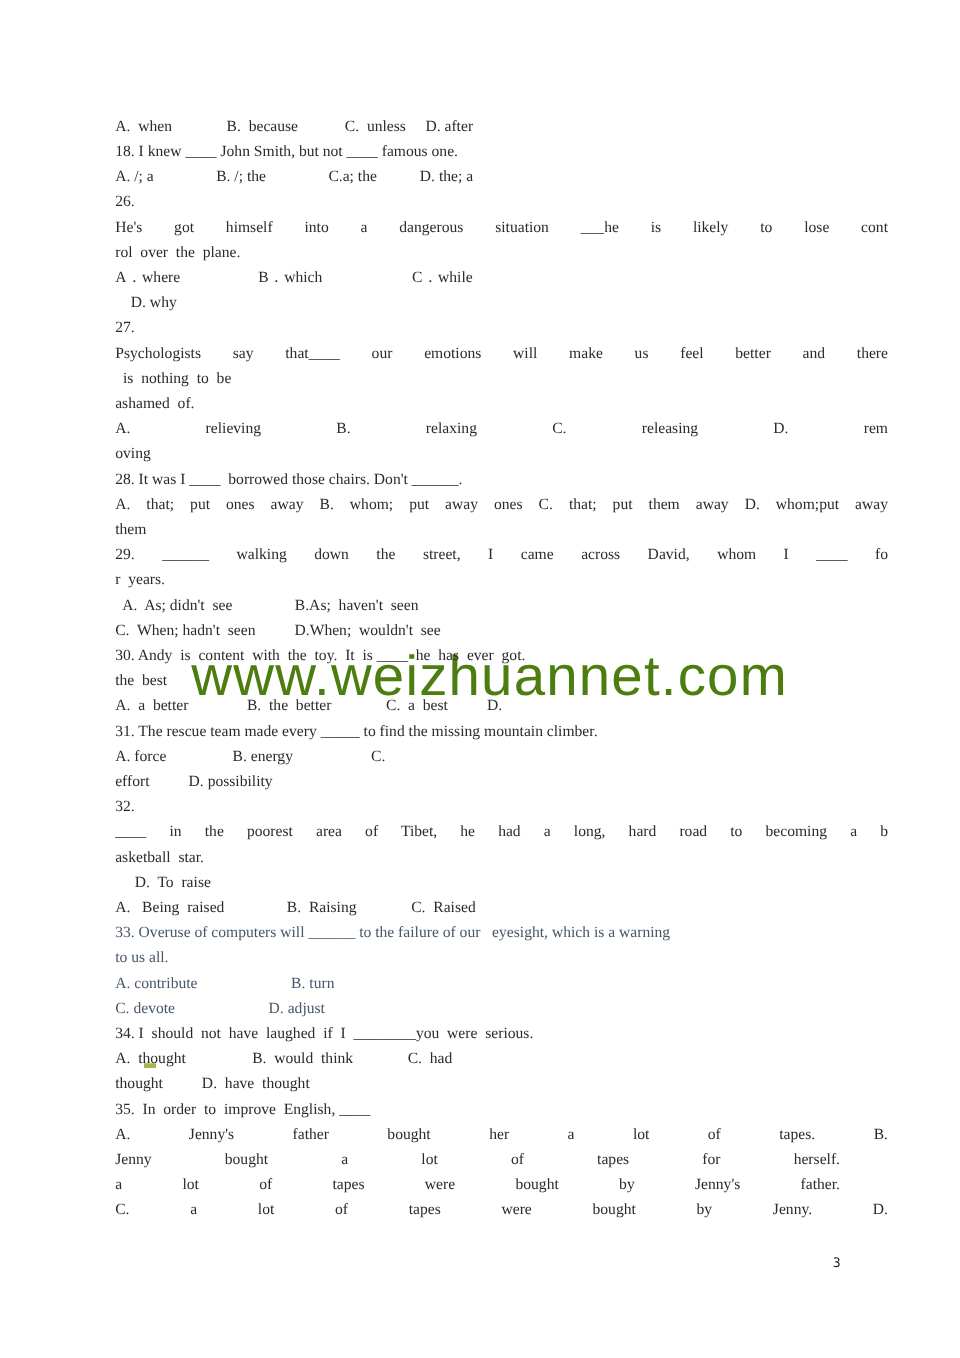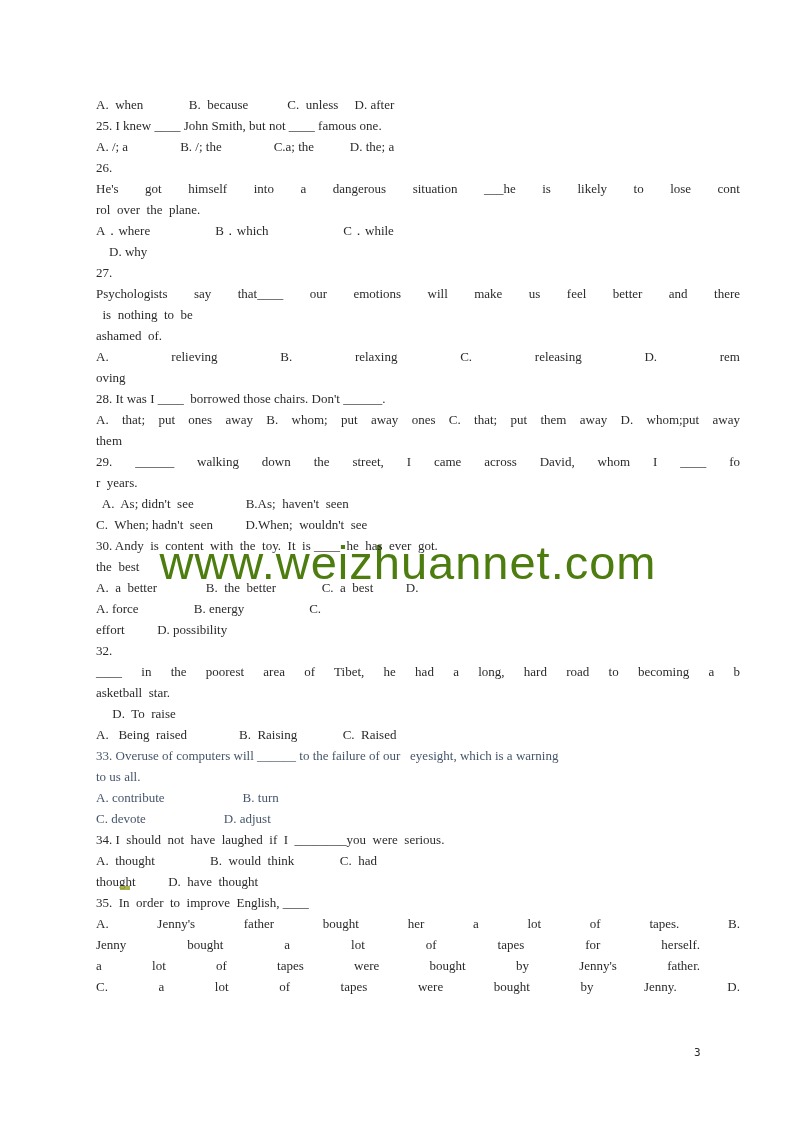--- a/index.html
+++ b/index.html
@@ -90,21 +90,21 @@
 </style>
 </head>
 <body>
 
 <div class="page">
 
   <div class="watermark">www.weizhuannet.com</div>
 
   <div class="content">
     <div class="ln">A.  when              B.  because            C.  unless     D. after</div>
-    <div class="ln">25. I knew ____ John Smith, but not ____ famous one.</div>
+    <div class="ln">18. I knew ____ John Smith, but not ____ famous one.</div>
     <div class="ln">A. /; a                B. /; the                C.a; the           D. the; a</div>
     <div class="ln">26.</div>
     <div class="ln just xwide">He's  got  himself  into  a  dangerous  situation  ___he  is  likely  to  lose  cont</div>
     <div class="ln">rol  over  the  plane.</div>
     <div class="ln">A．where                    B．which                       C．while</div>
     <div class="ln">    D. why</div>
     <div class="ln">27.</div>
     <div class="ln just xwide">Psychologists  say  that____  our  emotions  will  make  us  feel  better  and  there</div>
     <div class="ln">  is  nothing  to  be</div>
     <div class="ln">ashamed  of.</div>
@@ -113,20 +113,21 @@
     <div class="ln">28. It was I ____  borrowed those chairs. Don't ______.</div>
     <div class="ln just xwide">A. that; put ones away B. whom; put away ones C. that; put them away  D. whom;put away</div>
     <div class="ln">them</div>
     <div class="ln just xwide">29.  ______  walking  down  the  street,  I  came  across  David,  whom  I  ____  fo</div>
     <div class="ln">r  years.</div>
     <div class="ln">  A.  As; didn't  see                B.As;  haven't  seen</div>
     <div class="ln">C.  When; hadn't  seen          D.When;  wouldn't  see</div>
     <div class="ln">30. Andy  is  content  with  the  toy.  It  is ____  he  has  ever  got.</div>
     <div class="ln">the  best</div>
     <div class="ln">A.  a  better               B.  the  better              C.  a  best          D.</div>
+    <div class="ln">31. The rescue team made every _____ to find the missing mountain climber.</div>
     <div class="ln">A. force                 B. energy                    C.</div>
     <div class="ln">effort          D. possibility</div>
     <div class="ln">32.</div>
     <div class="ln just xwide">____  in  the  poorest  area  of  Tibet,  he  had  a  long,  hard  road  to  becoming  a  b</div>
     <div class="ln">asketball  star.</div>
     <div class="ln">     D.  To  raise</div>
     <div class="ln">A.   Being  raised                B.  Raising              C.  Raised</div>
     <div class="ln blue">33. Overuse of computers will ______ to the failure of our   eyesight, which is a warning</div>
     <div class="ln blue">to us all.</div>
     <div class="ln blue">A. contribute                        B. turn</div>

